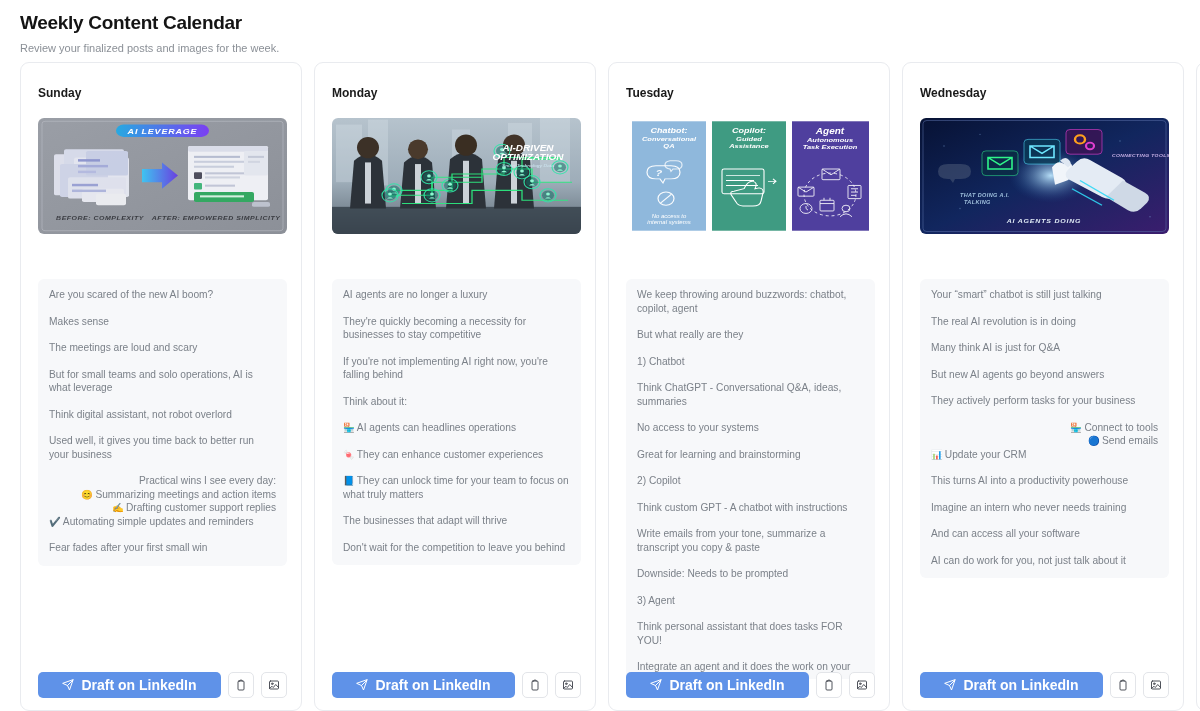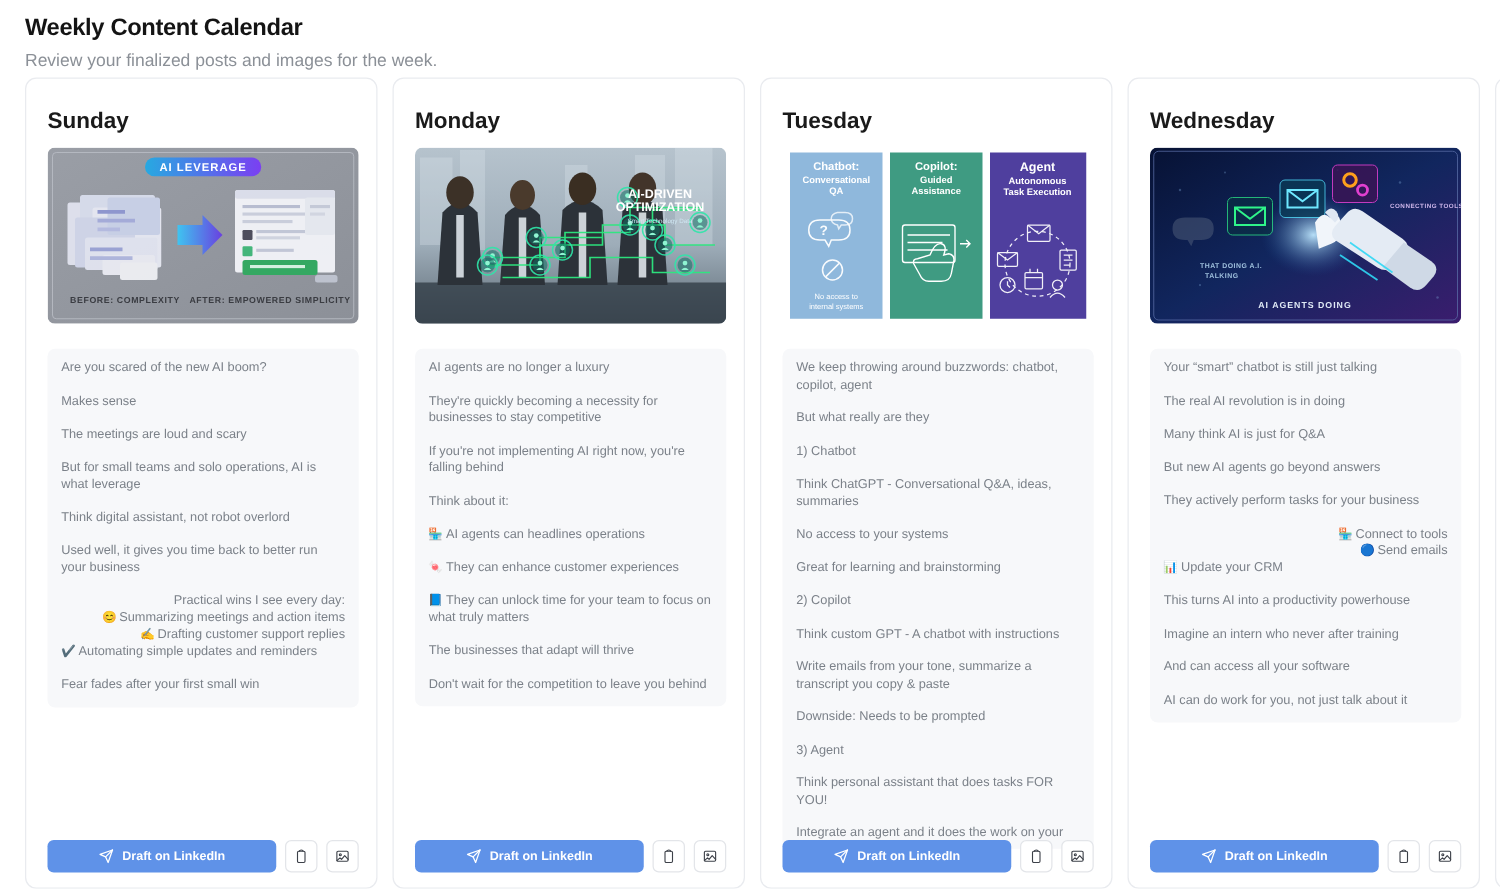--- a/index.html
+++ b/index.html
@@ -11,50 +11,50 @@
   }
   .page { width: 1200px; height: 711px; position: relative; }
 
   
   .header { padding: 9px 0 0 20px; }
   .page-title {
     font-size: 19px; font-weight: bold; color: #141414;
     letter-spacing: -0.3px; line-height: 28px;
   }
   .page-subtitle {
-    font-size: 14px; color: #8b9097; line-height: 16px;
+    font-size: 11px; color: #8b9097; line-height: 16px;
     margin-top: 3px;
   }
 
   
   .board {
     position: absolute; top: 62px; left: 20px;
     display: flex; gap: 12px;
     width: 1210px; height: 649px;
   }
   .day-card {
     width: 282px; flex: 0 0 282px;
     background: #ffffff;
     border: 1px solid #e9ebef;
     border-radius: 9px;
     height: 649px;
     position: relative;
     overflow: hidden;
   }
   .day-card.partial { flex: 0 0 282px; }
   .day-name {
-    font-size: 18px; font-weight: bold; color: #1a1a1a;
+    font-size: 12px; font-weight: bold; color: #1a1a1a;
     padding: 23px 0 0 17px;
   }
 
   
   .thumb {
     position: absolute; top: 55px; left: 17px;
-    width: 249px; height: 141px;
-    border-radius: 6px; overflow: hidden;
+    width: 249px; height: 116px;
+    border-radius: 6px; overflow: hidden; font-style: italic;
   }
   .thumb svg { display: block; width: 100%; height: 100%; }
 
   
   .post-body {
     position: absolute; top: 216px; left: 17px;
     width: 249px;
     background: #f7f8fa;
     border-radius: 6px;
     padding: 9px 11px 11px 11px;
@@ -75,21 +75,21 @@
   .card-actions {
     position: absolute; bottom: 12px; left: 17px;
     width: 249px;
     display: flex; align-items: center; gap: 7px;
   }
   .btn-primary {
     flex: 1 1 auto; height: 26px;
     background: #5f92e8;
     border: none; border-radius: 5px;
     color: #ffffff;
-    font-size: 10px; font-weight: bold;
+    font-size: 14px; font-weight: bold;
     font-family: "Liberation Sans", sans-serif;
     display: flex; align-items: center; justify-content: center;
     gap: 7px; cursor: pointer;
   }
   .btn-icon {
     flex: 0 0 auto; width: 26px; height: 26px;
     background: #ffffff;
     border: 1px solid #e3e5e9;
     border-radius: 5px;
     display: flex; align-items: center; justify-content: center;
@@ -497,21 +497,21 @@
         <div class="post-body">
           <p>Your “smart” chatbot is still just talking</p>
           <p>The real AI revolution is in doing</p>
           <p>Many think AI is just for Q&amp;A</p>
           <p>But new AI agents go beyond answers</p>
           <p>They actively perform tasks for your business</p>
           <p class="tight"><span class="emoji">🏪</span><span>Connect to tools</span></p>
           <p class="tight"><span class="emoji">🔵</span><span>Send emails</span></p>
           <p class="tight-group"><span class="emoji">📊</span><span>Update your CRM</span></p>
           <p>This turns AI into a productivity powerhouse</p>
-          <p>Imagine an intern who never after training</p>
+          <p>Imagine an intern who never needs training</p>
           <p>And can access all your software</p>
           <p>AI can do work for you, not just talk about it</p>
         </div>
         <div class="card-actions">
           <button class="btn-primary">
             <span style="display: flex;">
               <svg viewBox="0 0 24 24" width="12" height="12" fill="none" stroke="#ffffff" stroke-width="2" stroke-linecap="round" stroke-linejoin="round">
                 <path d="M22 2 L11 13"></path>
                 <path d="M22 2 L15 22 L11 13 L2 9 Z"></path>
               </svg>

